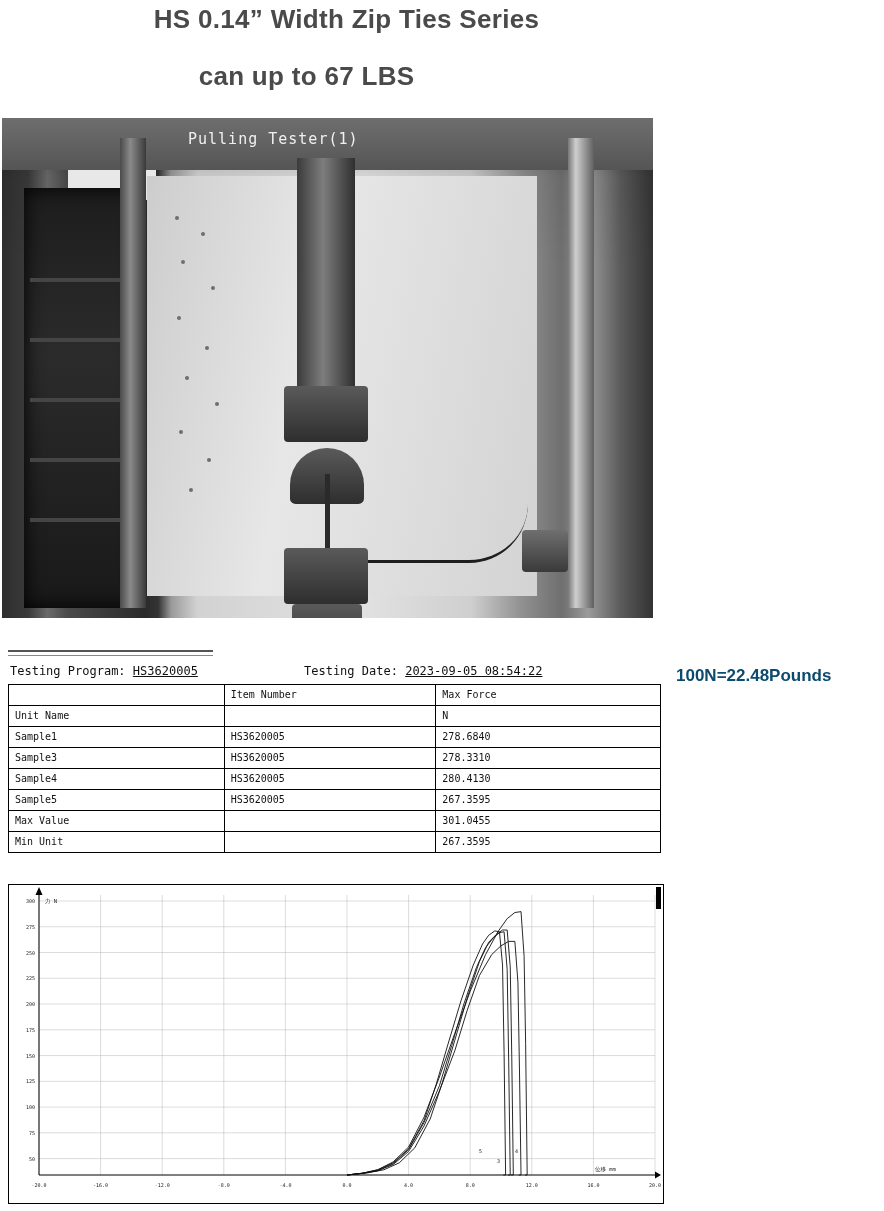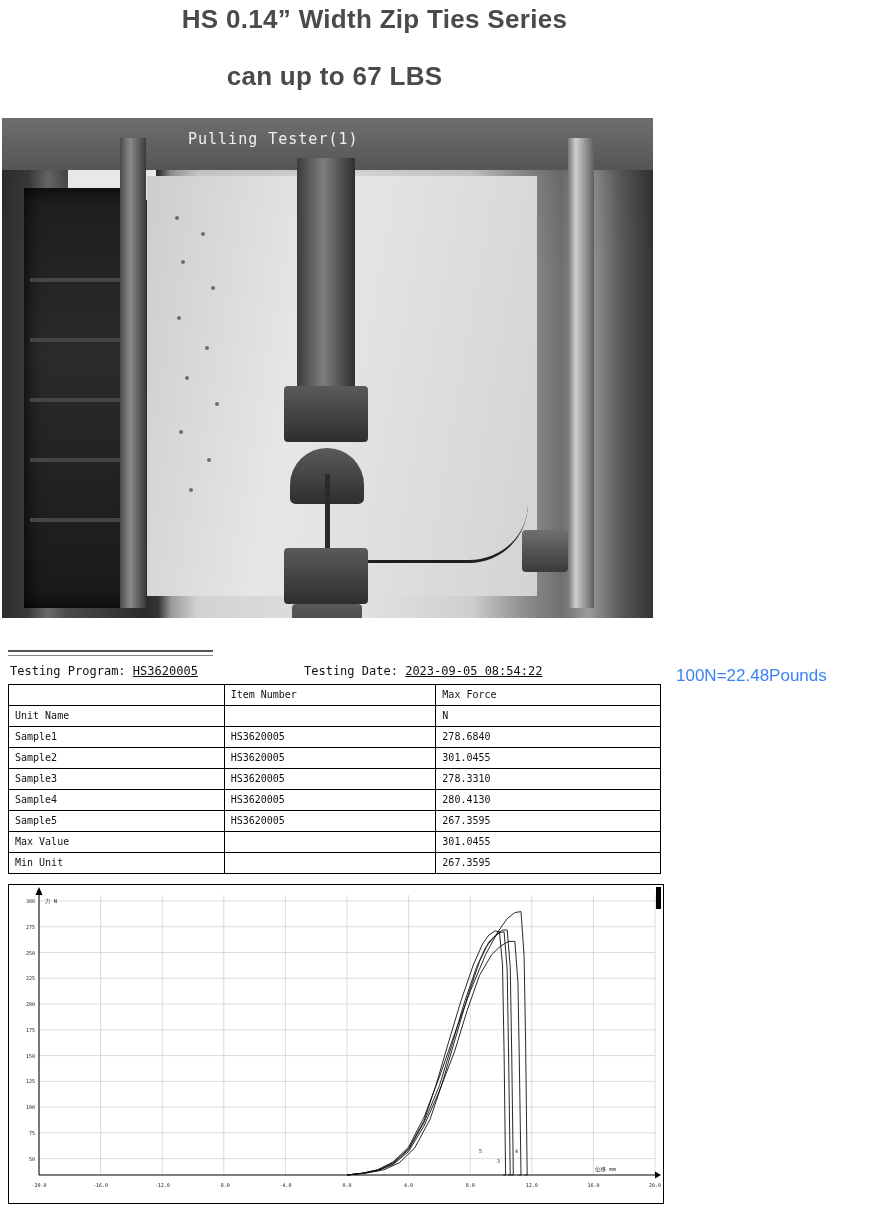--- a/index.html
+++ b/index.html
@@ -12,21 +12,20 @@
     height: 1211px;
     position: relative;
     font-family: "Liberation Sans", sans-serif;
     color: #000;
     overflow: hidden;
   }
   .page {
     position: relative;
     width: 803px;
     height: 1211px;
-    padding-left: 28px;
   }
 
   
   .heading {
     text-align: center;
     font-family: "Liberation Sans", sans-serif;
     font-weight: bold;
     color: #4a4a4a;
     font-size: 26px;
     letter-spacing: 0.3px;
@@ -216,23 +215,23 @@
   }
   table.results col.c1 { width: 216px; }
   table.results col.c2 { width: 212px; }
   table.results col.c3 { width: 225px; }
 
   .conv-note {
     position: absolute;
     left: 676px;
     top: 666px;
     font-family: "Liberation Sans", sans-serif;
-    font-weight: normal;
+    font-weight: bold;
     font-size: 17px;
-    color: #3b82f6;
+    color: #0c4a6e;
     white-space: nowrap;
   }
 
   
   .chart-box {
     position: absolute;
     left: 8px;
     top: 884px;
     width: 654px;
     height: 318px;
@@ -339,25 +338,20 @@
       <tbody>
         <tr>
           <td>Unit Name</td>
           <td></td>
           <td>N</td>
         </tr>
         <tr>
           <td>Sample1</td>
           <td>HS3620005</td>
           <td>278.6840</td>
-        </tr>
-        <tr>
-          <td>Sample2</td>
-          <td>HS3620005</td>
-          <td>301.0455</td>
         </tr>
         <tr>
           <td>Sample3</td>
           <td>HS3620005</td>
           <td>278.3310</td>
         </tr>
         <tr>
           <td>Sample4</td>
           <td>HS3620005</td>
           <td>280.4130</td>

